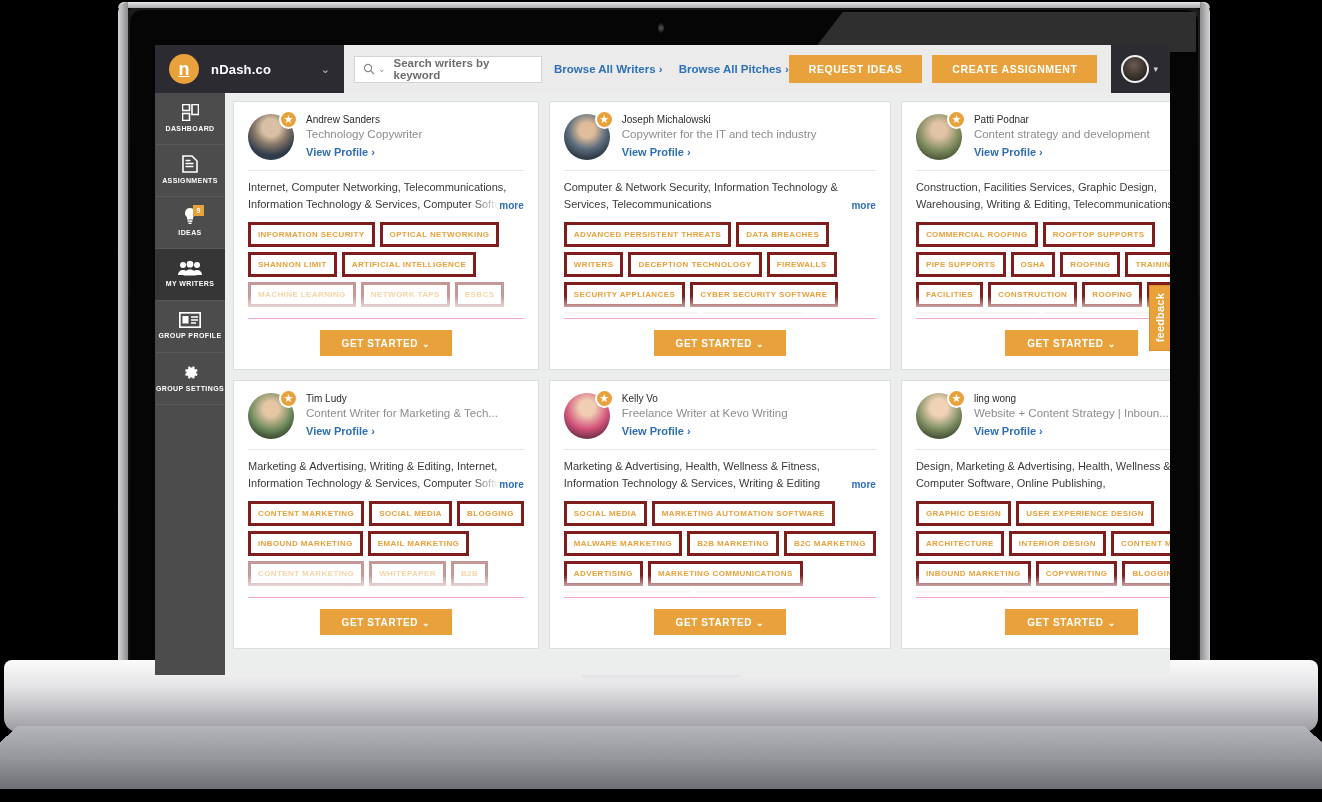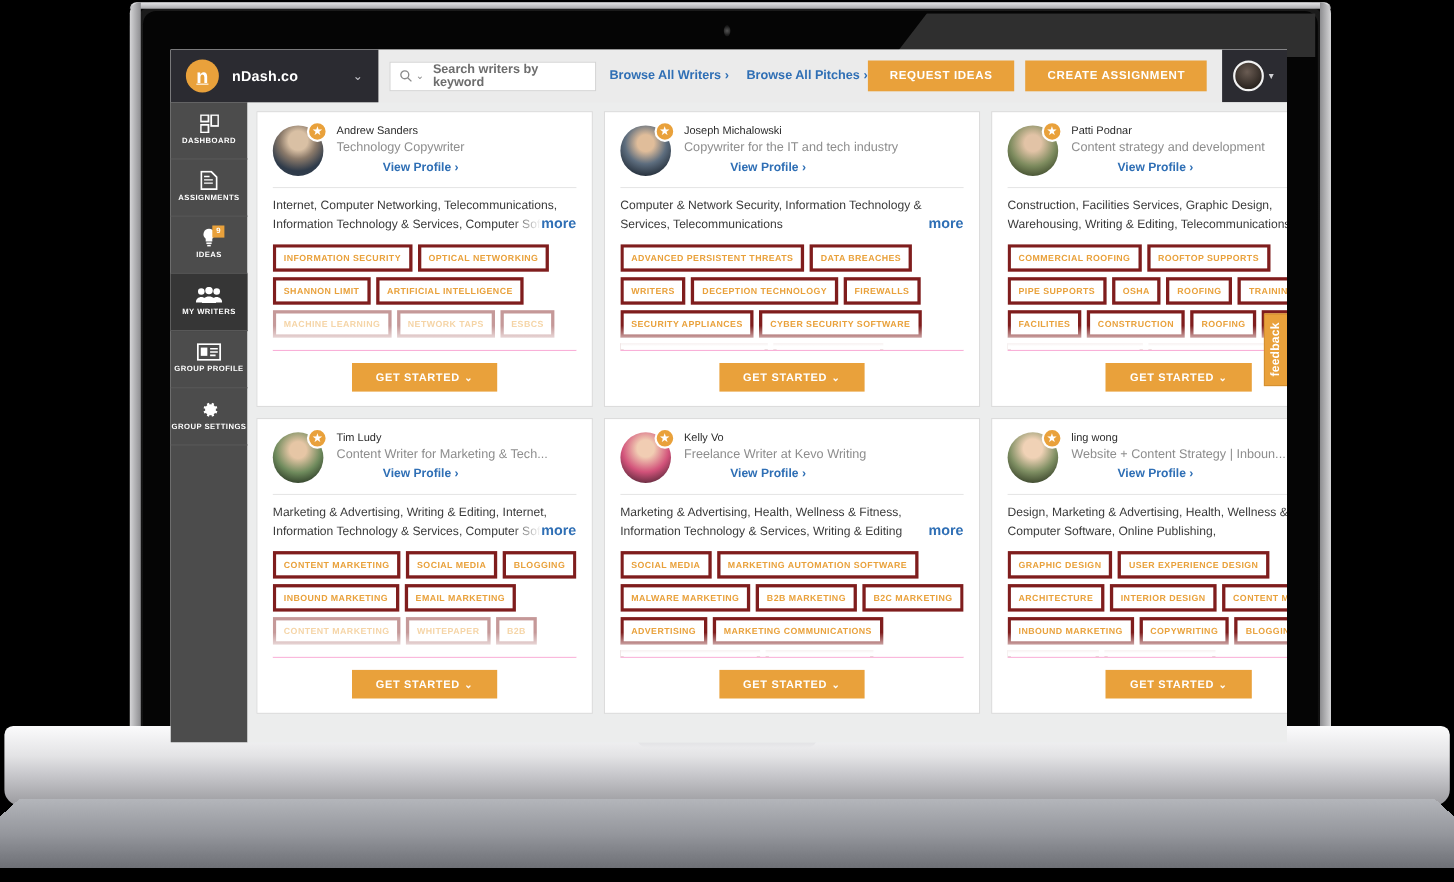--- a/index.html
+++ b/index.html
@@ -166,32 +166,32 @@
     background: #e9a13b; color: #fff; font-size: 11px;
     display: flex; align-items: center; justify-content: center;
     border: 2px solid #fff;
   }
   .who { min-width: 0; flex: 1; }
   .wname { font-size: 10px; color: #2b2b2b; line-height: 1.25; }
   .wtitle {
     font-size: 11.5px; color: #8d8d8d; line-height: 1.35;
     white-space: nowrap; overflow: hidden; text-overflow: ellipsis;
   }
-  .wprofile { font-size: 11px; color: #2f6fb5; font-weight: 700; margin-top: 1px; margin-left: 42px; }
+  .wprofile { font-size: 11px; color: #2f6fb5; font-weight: 700; margin-top: 1px; }
 
   .card-sep { border-top: 1px solid #e6e6e6; margin: 10px 0 8px; }
 
   .inds { position: relative; font-size: 11px; color: #3a3a3a; line-height: 1.55; }
   .inds-text {
     display: block; max-height: 34px; overflow: hidden;
   }
   .inds-fade {
     position: absolute; right: 0; bottom: 0; padding-left: 26px;
     background: linear-gradient(90deg, rgba(255,255,255,0) 0%, #fff 26px);
-    font-size: 13px; color: #2f6fb5; font-weight: 700;
+    font-size: 10px; color: #2f6fb5; font-weight: 700;
   }
 
   .tags { margin-top: 9px; height: 96px; overflow: hidden; position: relative; }
   .tagrow { display: flex; gap: 5px; margin-bottom: 5px; }
   .tag {
     border: 3px solid #7f1d1d; color: #e9a13b;
     font-size: 8px; font-weight: 700; letter-spacing: .4px;
     padding: 5px 7px; white-space: nowrap;
   }
   .tagrow.faded { opacity: .45; }

